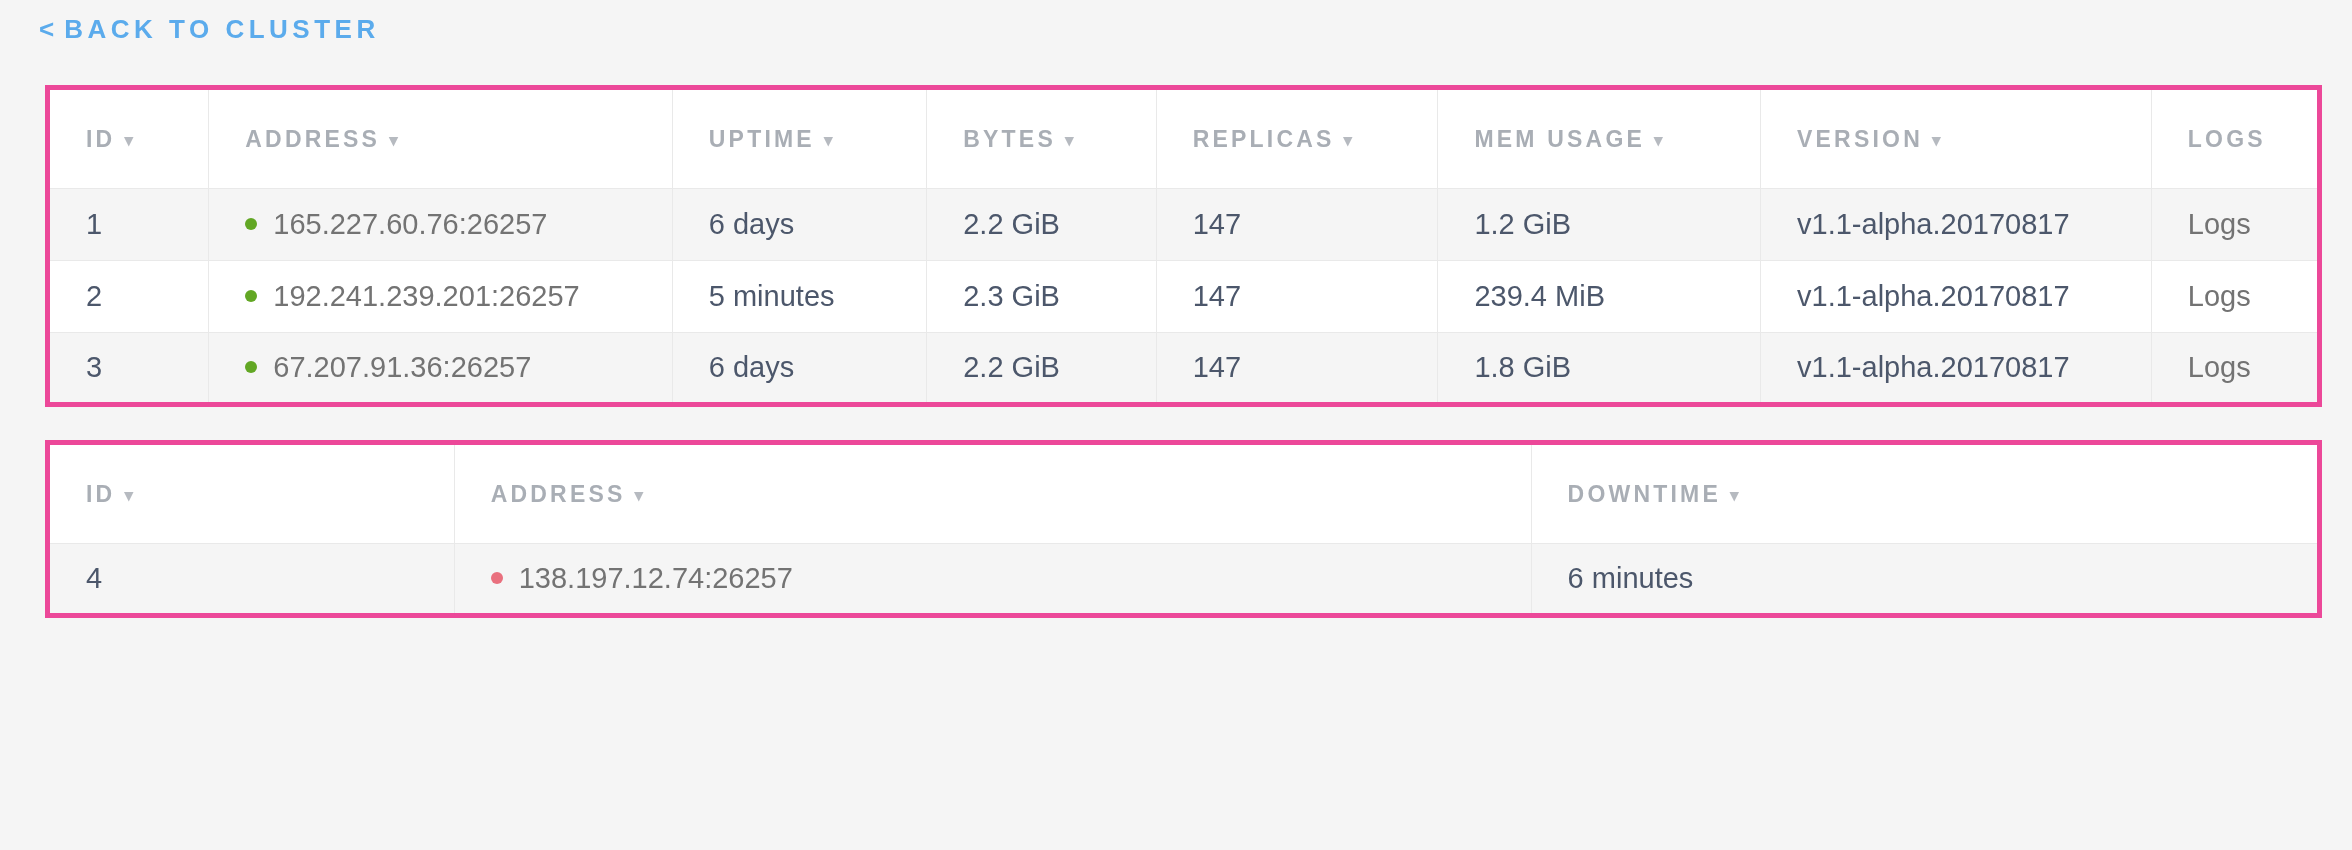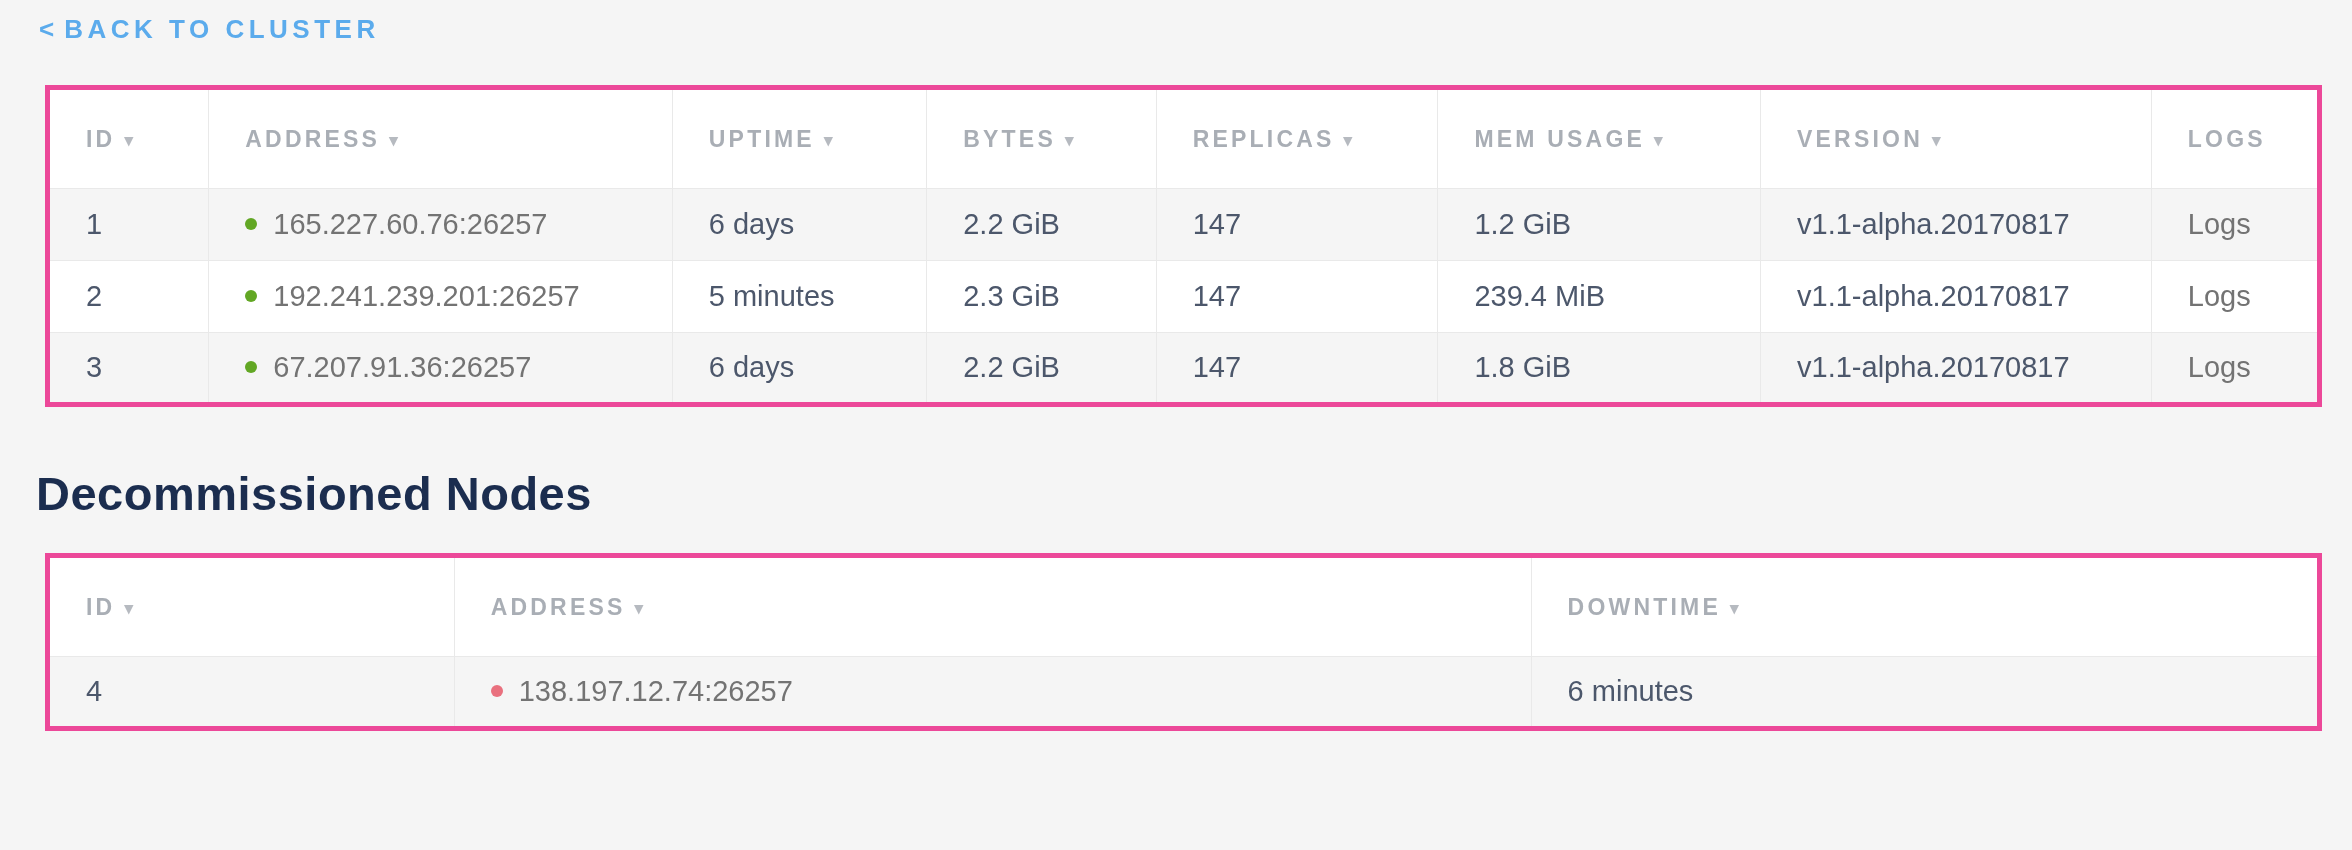--- a/index.html
+++ b/index.html
@@ -176,21 +176,20 @@
         <td>6 days</td>
         <td>2.2 GiB</td>
         <td>147</td>
         <td>1.8 GiB</td>
         <td>v1.1-alpha.20170817</td>
         <td><a class="cell-link">Logs</a></td>
       </tr>
     </tbody>
   </table>
 
-  <h1 class="section-title second">Decommissioned Nodes</h1>
 
   <table class="nodes second-table">
     <colgroup>
       <col class="d-id">
         <col class="d-address">
         <col class="d-downtime">
     </colgroup>
     <thead>
       <tr>
         <th class="sortable"><span>ID</span><span class="sort-arrow">▾</span></th>

